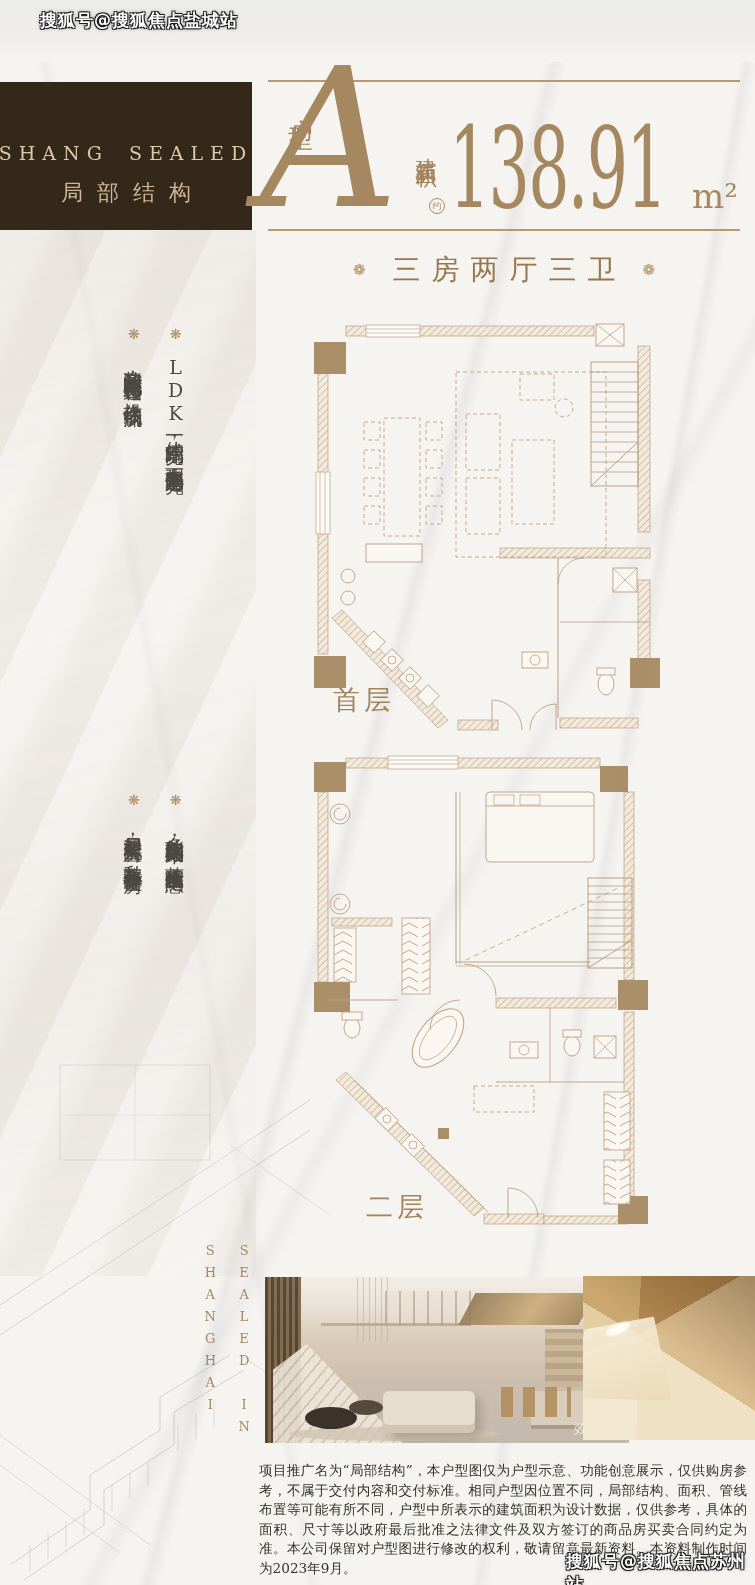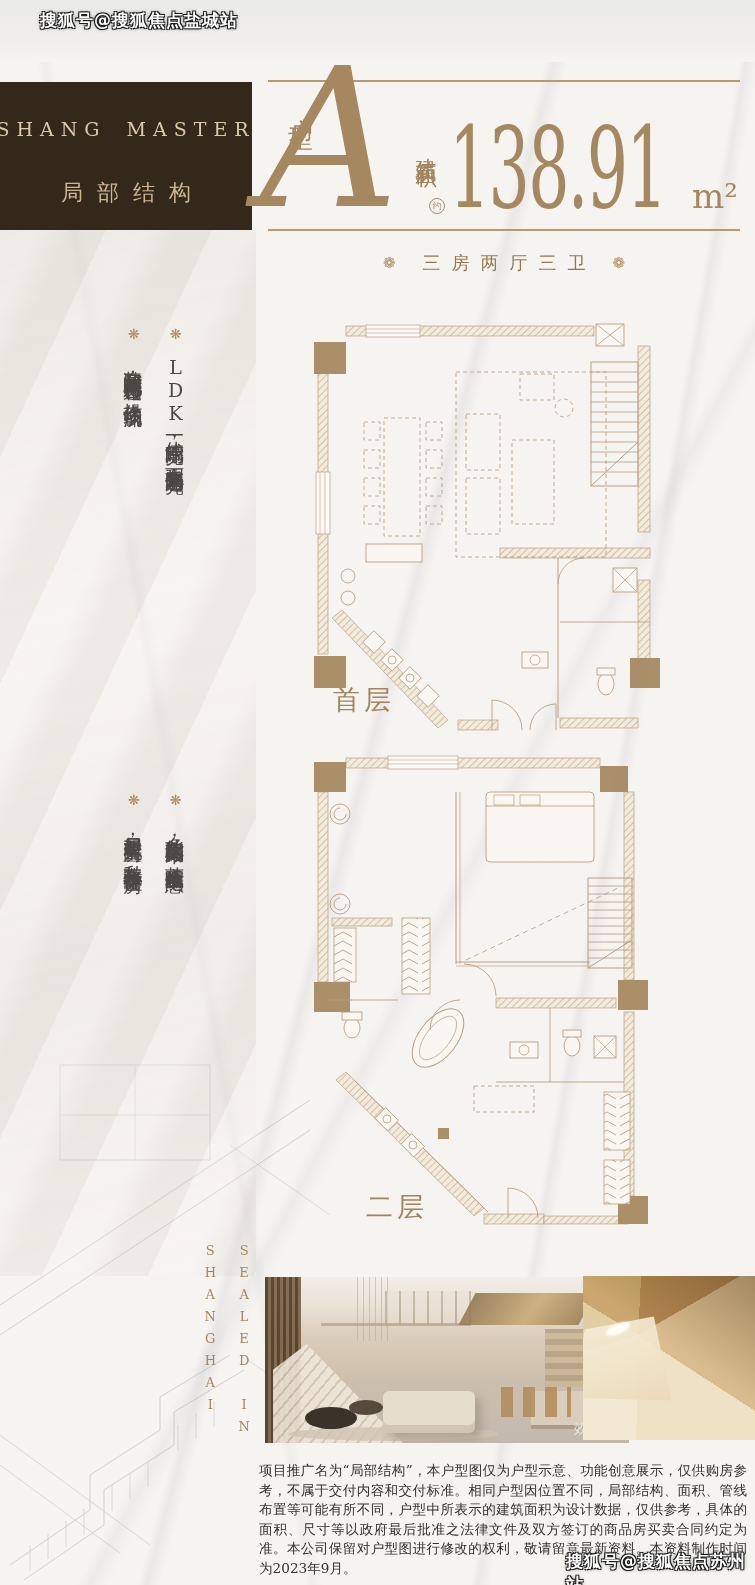--- a/index.html
+++ b/index.html
@@ -22,41 +22,41 @@
     text-shadow:-1px -1px 0 #1c1c1c,1px -1px 0 #1c1c1c,-1px 1px 0 #1c1c1c,1px 1px 0 #1c1c1c,0 0 4px rgba(0,0,0,.55);}
   .wm-tl{left:8px;top:9px;margin-left:32px;}
   .wm-br{left:566px;top:1550px;}
   
   .brand-box{left:0;top:82px;width:252px;height:148px;overflow:hidden;
     background:
       repeating-conic-gradient(from 195deg at 96% 14%,rgba(243,226,188,.20) 0deg 3.5deg,rgba(15,10,4,0) 3.5deg 11deg),
       radial-gradient(130% 170% at 88% 115%,rgba(240,218,176,.30),rgba(0,0,0,0) 58%),
       linear-gradient(102deg,#241b10 0%,#3b2e1b 38%,#5c4a2d 58%,#6e5a3a 66%,#3227163 78%,#2a2013 100%);
     background-color:#33281a;}
-  .brand-row{position:absolute;left:0;top:36px;width:100%;display:flex;align-items:flex-start;justify-content:center;gap:10px;}
+  .brand-row{position:absolute;left:0;top:36px;width:100%;display:flex;align-items:flex-end;justify-content:center;gap:10px;}
   .brand-word{font-size:19px;letter-spacing:7px;color:#dcc9ab;font-family:"DejaVu Serif","Liberation Serif",serif;}
   .brand-cn{position:absolute;left:0;top:96px;width:100%;text-align:center;font-size:22px;
     letter-spacing:14px;text-indent:14px;color:#cdb693;}
   
   .rule{background:#b8996d;}
   .rule-top{left:268px;top:80px;width:472px;height:2px;}
   .rule-bottom{left:268px;top:229px;width:472px;height:2px;}
   .vtext{writing-mode:vertical-rl;text-orientation:upright;color:#a1835c;}
   .unit-type-label{left:284px;top:98px;font-size:25px;letter-spacing:8px;}
   .unit-letter{left:260px;top:44px;font-size:192px;line-height:1;font-style:italic;color:#a5885f;
     font-family:"DejaVu Serif","Liberation Serif",serif;}
   .area-label{left:412px;top:141px;font-size:21px;letter-spacing:4px;}
   .approx-badge{left:429px;top:198px;width:14px;height:14px;border:1px solid #a98c63;border-radius:50%;
     font-size:9px;line-height:14px;text-align:center;color:#a98c63;}
   .area-value{left:449px;top:112px;font-size:112px;line-height:1;color:#a5885f;letter-spacing:-3px;
     transform:scaleX(.58);transform-origin:left bottom;font-family:"DejaVu Serif","Liberation Serif",serif;}
   .area-unit{left:692px;top:176px;font-size:34px;color:#a5885f;}
   
   .layout-row{left:268px;top:251px;width:472px;display:flex;align-items:center;justify-content:center;gap:16px;}
-  .layout-text{font-size:18px;letter-spacing:11px;text-indent:11px;color:#96784f;}
+  .layout-text{font-size:28px;letter-spacing:11px;text-indent:11px;color:#96784f;}
   .flower{font-size:15px;color:#ad8a5c;}
   
   .satin{left:0;top:230px;width:256px;height:1046px;opacity:.75;
     background:
       repeating-linear-gradient(115deg,rgba(255,255,255,.22) 0 34px,rgba(206,197,184,.22) 64px 96px),
       linear-gradient(165deg,rgba(213,204,192,.42),rgba(238,234,228,.16) 38%,rgba(209,200,189,.30) 68%,rgba(242,238,233,.12));}
   
   .vfeat{writing-mode:vertical-rl;text-orientation:upright;font-size:19px;line-height:2.2;
     letter-spacing:1px;color:#4c4843;}
   .vfeat .orn{font-size:14px;color:#ad8a5e;margin-inline-end:14px;letter-spacing:0;}
@@ -159,21 +159,21 @@
       <span class="brand-word">SHANG</span>
       <svg width="42" height="46" viewBox="0 0 42 46">
         <g fill="none" stroke="#dcc9ab" stroke-width="1.4">
           <path d="M21,4 C16,12 13,14 13,24 V42 M21,4 C26,12 29,14 29,24 V42"></path>
           <path d="M17,14 C14,19 13,21 13,27 M25,14 C28,19 29,21 29,27"></path>
           <path d="M9,16 C5,22 4,25 4,31 V42 M9,16 C11,20 10,22 10,28 V42"></path>
           <path d="M33,16 C37,22 38,25 38,31 V42 M33,16 C31,20 32,22 32,28 V42"></path>
           <path d="M2,42 H40"></path>
         </g>
       </svg>
-      <span class="brand-word">MASTER</span>
+      <span class="brand-word">SEALED</span>
     </div>
     <div class="brand-cn">局部结构</div>
   </div>
 
   <div class="abs rule rule-top"></div>
   <div class="abs rule rule-bottom"></div>
   <div class="abs vtext unit-type-label">户型</div>
   <div class="abs unit-letter">A</div>
   <div class="abs vtext area-label">建筑面积</div>
   <div class="abs approx-badge">约</div>

